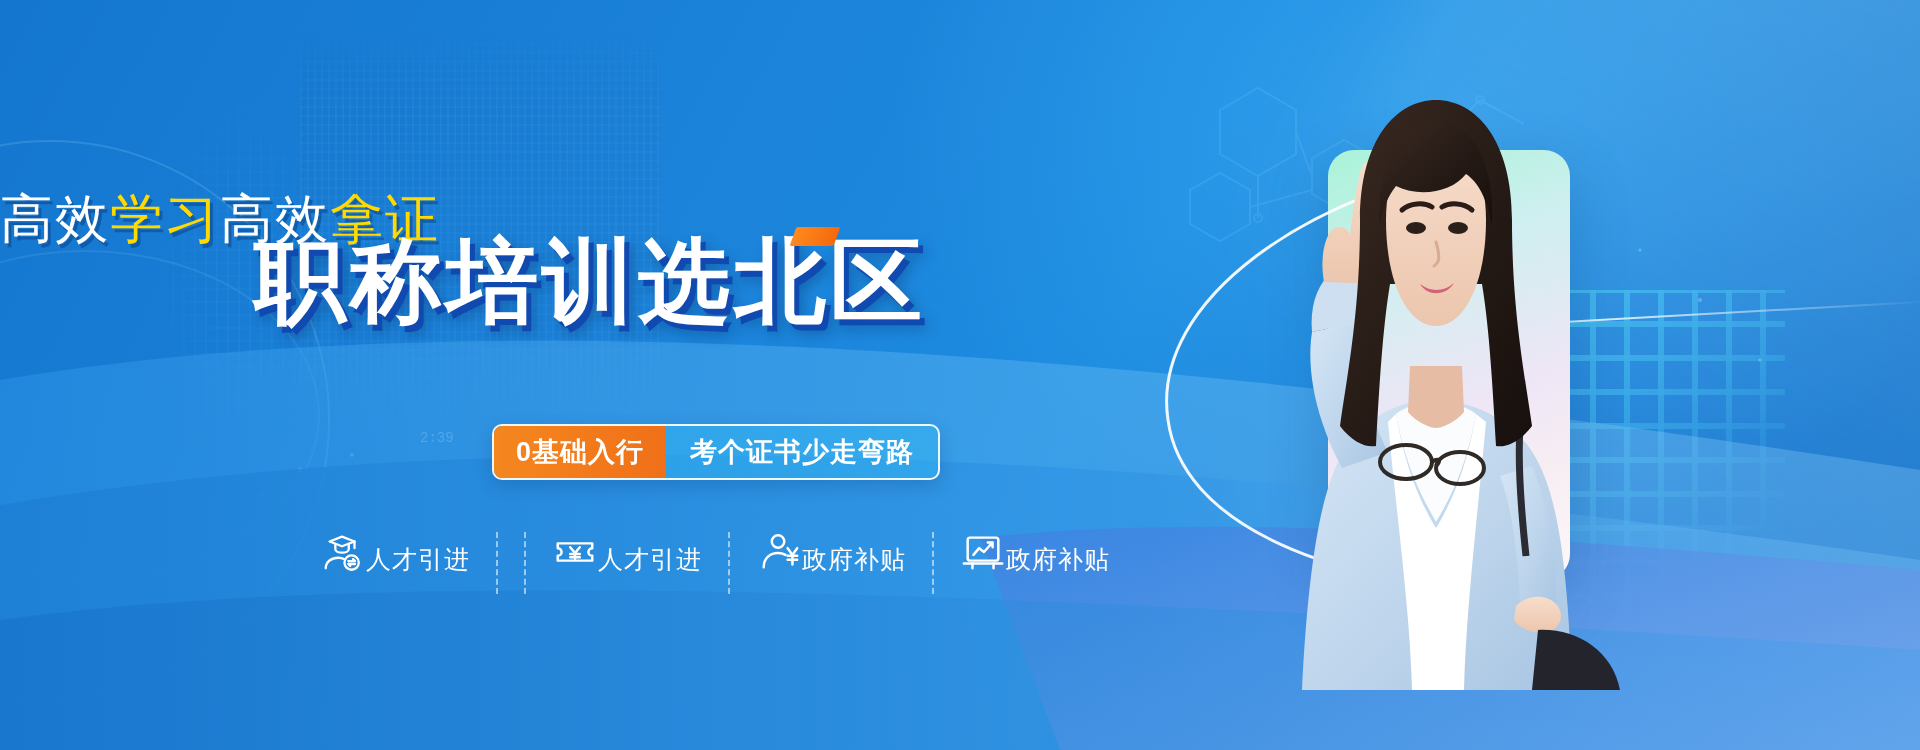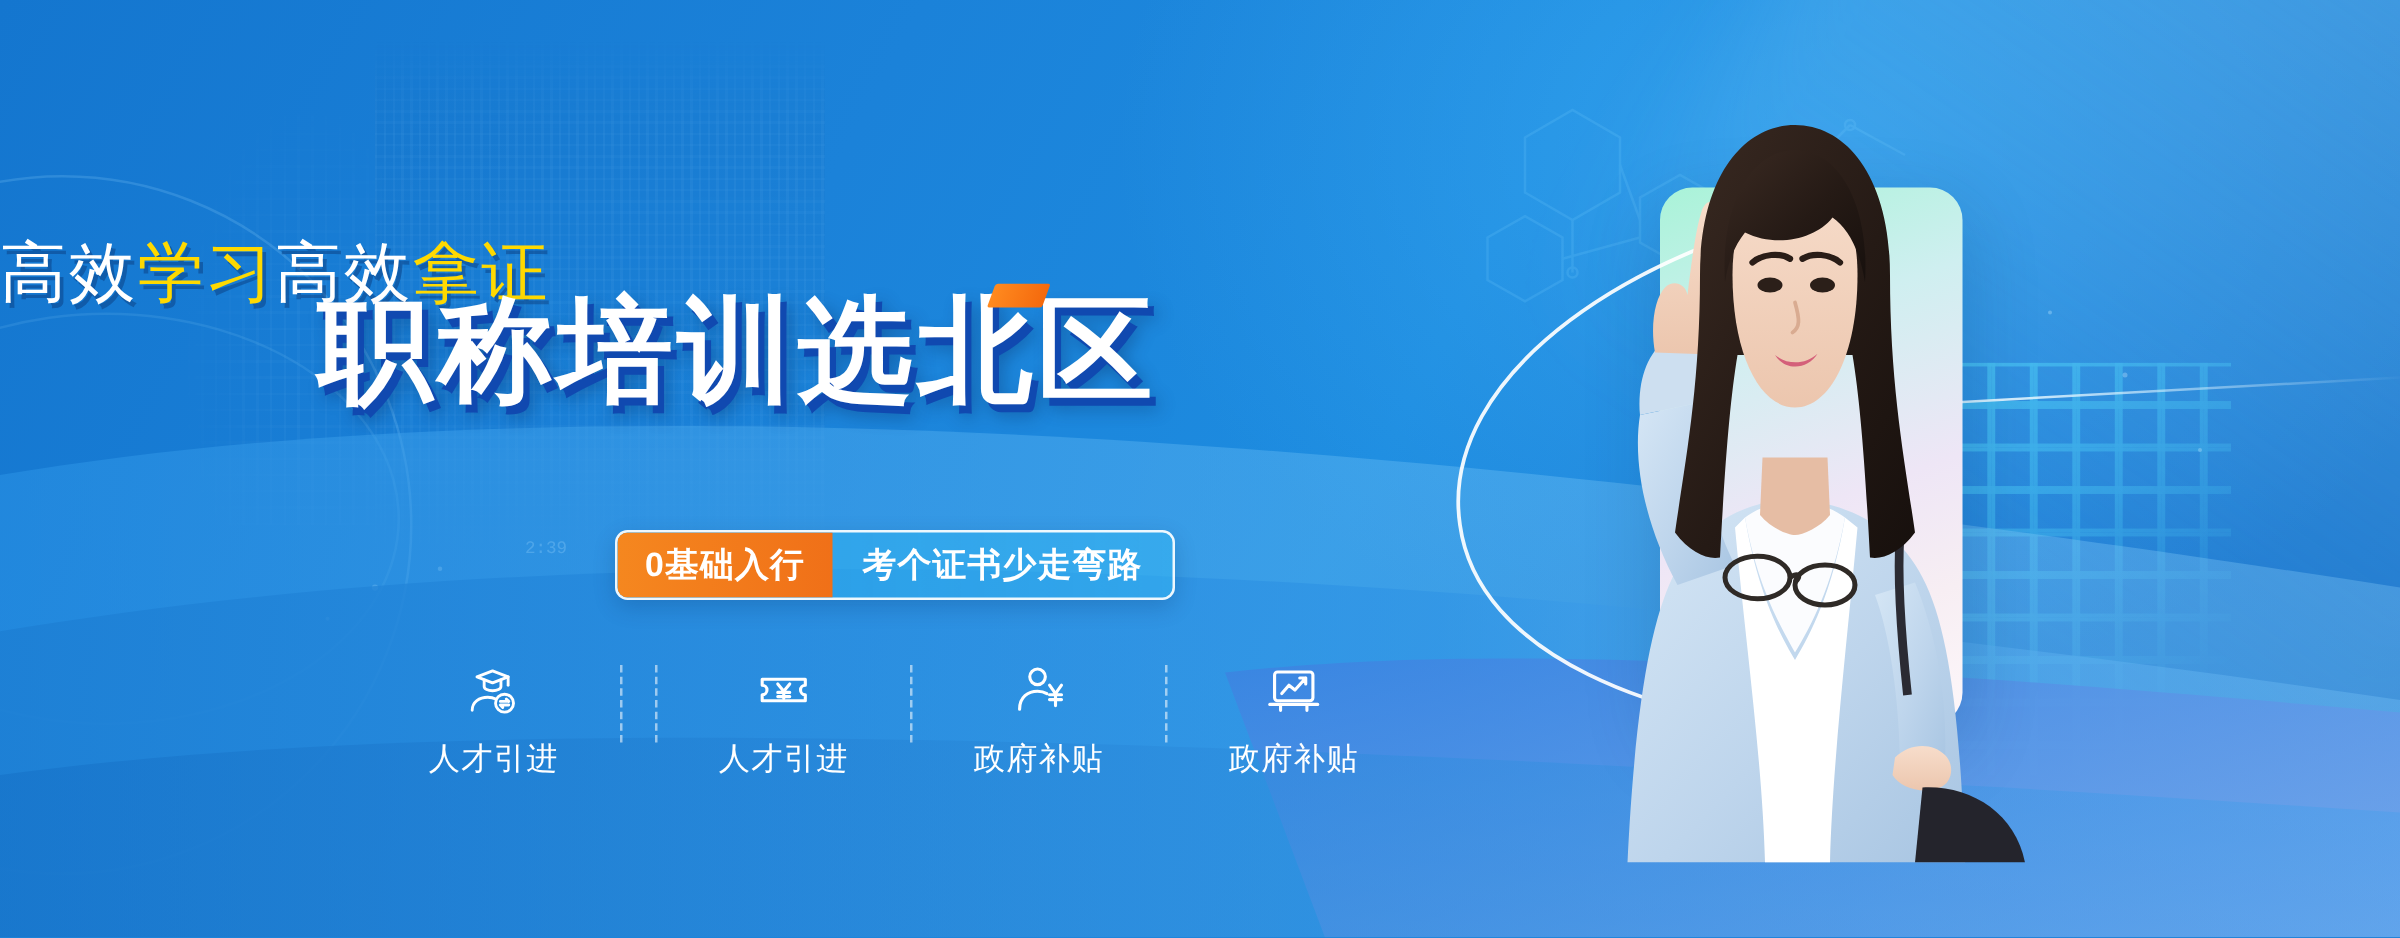--- a/index.html
+++ b/index.html
@@ -145,21 +145,21 @@
 
   
   .features{
     position:absolute; left:320px; top:528px;
     width:790px; height:110px;
     display:flex; align-items:flex-start; justify-content:space-between;
   }
   .feat{
     position:relative;
     width:150px;
-    display:flex; flex-direction:column; align-items:center;
+    display:flex; flex-direction:row; align-items:center;
   }
   .feat-icon{height:48px;display:flex;align-items:center;justify-content:center;}
   .feat-label{
     margin-top:14px;
     color:#ffffff; font-size:25px; letter-spacing:1px; white-space:nowrap;
   }
   .divider{
     width:0; align-self:flex-start; margin-top:4px; height:62px;
     border-left:2px dashed rgba(255,255,255,.55);
   }

